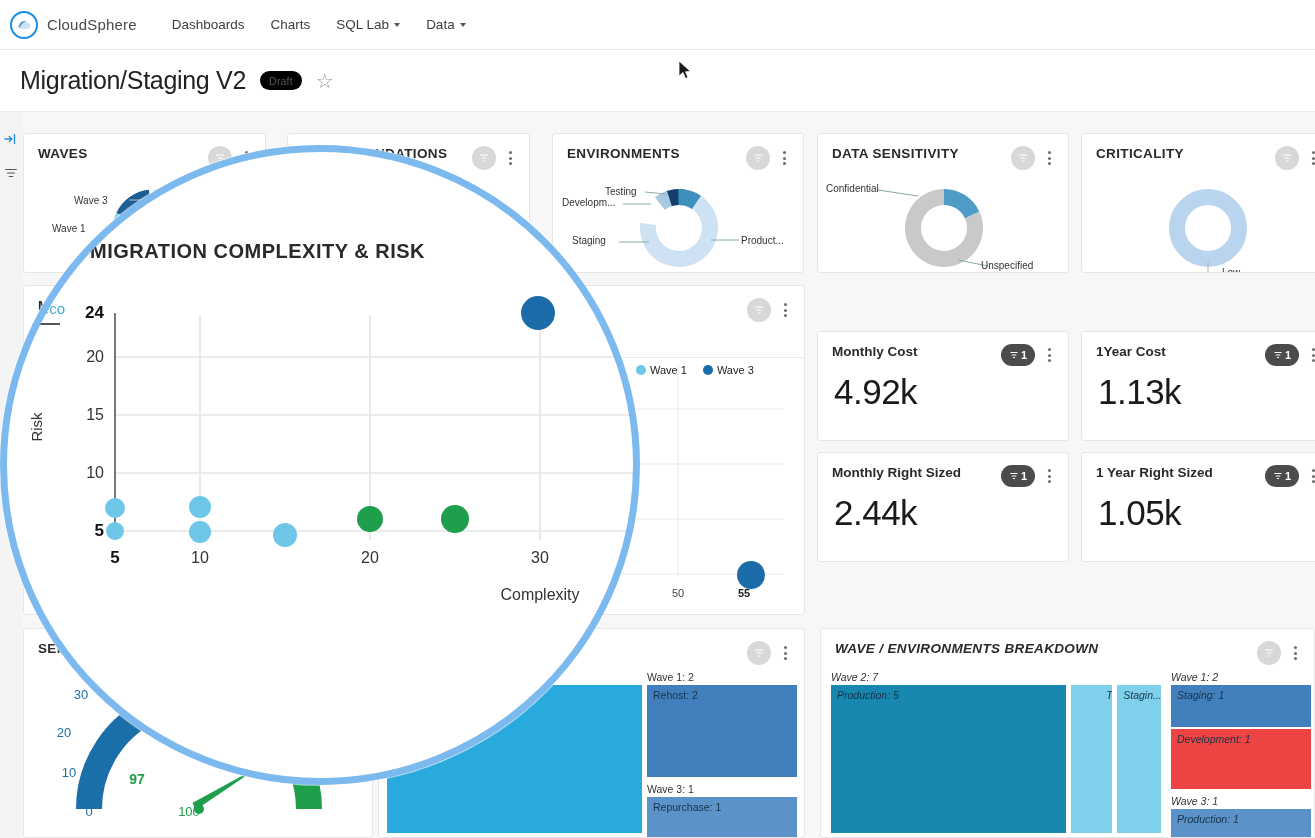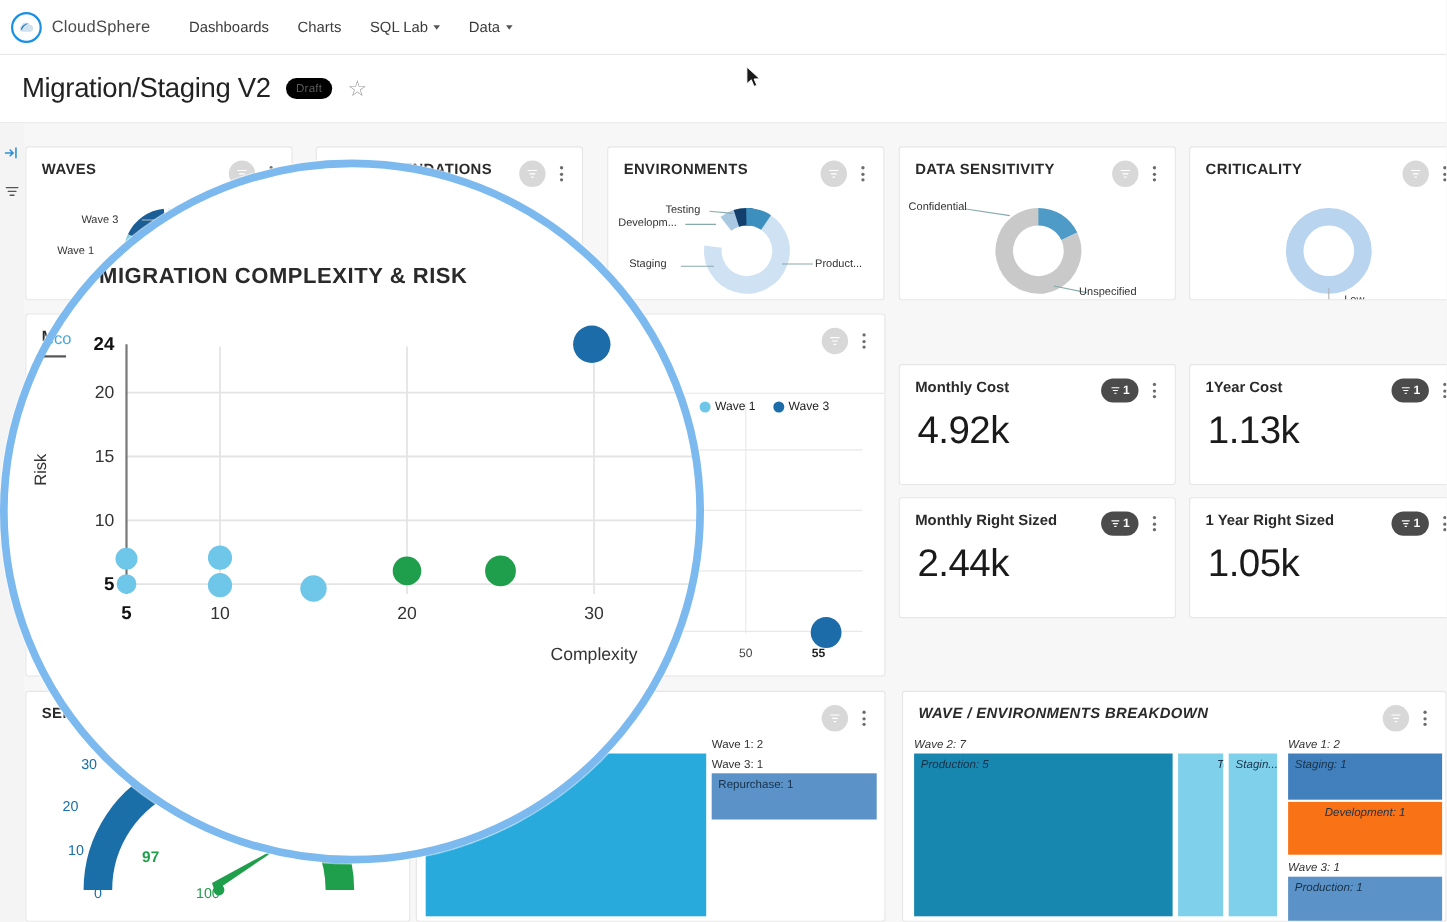--- a/index.html
+++ b/index.html
@@ -525,20 +525,21 @@
             <i></i>
           </span>
       </span>
     </div>
     <div style="position:absolute; left:8px; top:42px; width:255px;">
       <div class="tm-group-lbl">Wave 2: 7</div>
       <div class="tm-cell" style="background:#29aadd; height:148px;">Rehost: 7</div>
     </div>
     <div style="position:absolute; left:268px; top:42px; width:150px;">
       <div class="tm-group-lbl">Wave 1: 2</div>
+      <div class="tm-cell" style="background:#4280bd; height:92px;">Rehost: 2</div>
       <div class="tm-group-lbl" style="margin-top:6px;">Wave 3: 1</div>
       <div class="tm-cell" style="background:#5b92c7; height:42px;">Repurchase: 1</div>
     </div>
   </div>
 
   <div class="card" style="left:820px; top:628px; width:495px; height:210px;font-style:italic;">
     <div class="card-head">
       <span class="card-title">WAVE / ENVIRONMENTS BREAKDOWN</span>
       <span class="head-ctrls">
         <span class="filter-pill">
@@ -557,21 +558,21 @@
       <div class="tm-group-lbl">Wave 2: 7</div>
       <div style="display:flex; gap:5px; height:148px;">
         <div class="tm-cell" style="background:#1887b0; width:237px; height:148px;">Production: 5</div>
         <div class="tm-cell" style="background:#7fd0ea; width:31px; height:148px;padding-left:35px;">Testin...</div>
         <div class="tm-cell" style="background:#7fd0ea; width:44px; height:148px;">Stagin...</div>
       </div>
     </div>
     <div style="position:absolute; left:350px; top:42px; width:140px;">
       <div class="tm-group-lbl">Wave 1: 2</div>
       <div class="tm-cell" style="background:#4280bd; height:42px;">Staging: 1</div>
-      <div class="tm-cell" style="background:#f97316; height:48px; margin-top:2px;text-align:center;">Development: 1</div>
+      <div class="tm-cell" style="background:#ef4444; height:60px; margin-top:2px;">Development: 1</div>
       <div class="tm-group-lbl" style="margin-top:6px;">Wave 3: 1</div>
       <div class="tm-cell" style="background:#5b92c7; height:42px;">Production: 1</div>
     </div>
   </div>
 
   <div class="mag-inner" style="left:0px; top:145px; width:640px; height:640px; background:#fff;">
 
     <div style="position:absolute; left:0; top:0; width:640px; height:640px; background:#fff;">
 
       <div style="position:absolute; left:70px; top:0px; width:460px; height:150px; overflow:hidden;">

